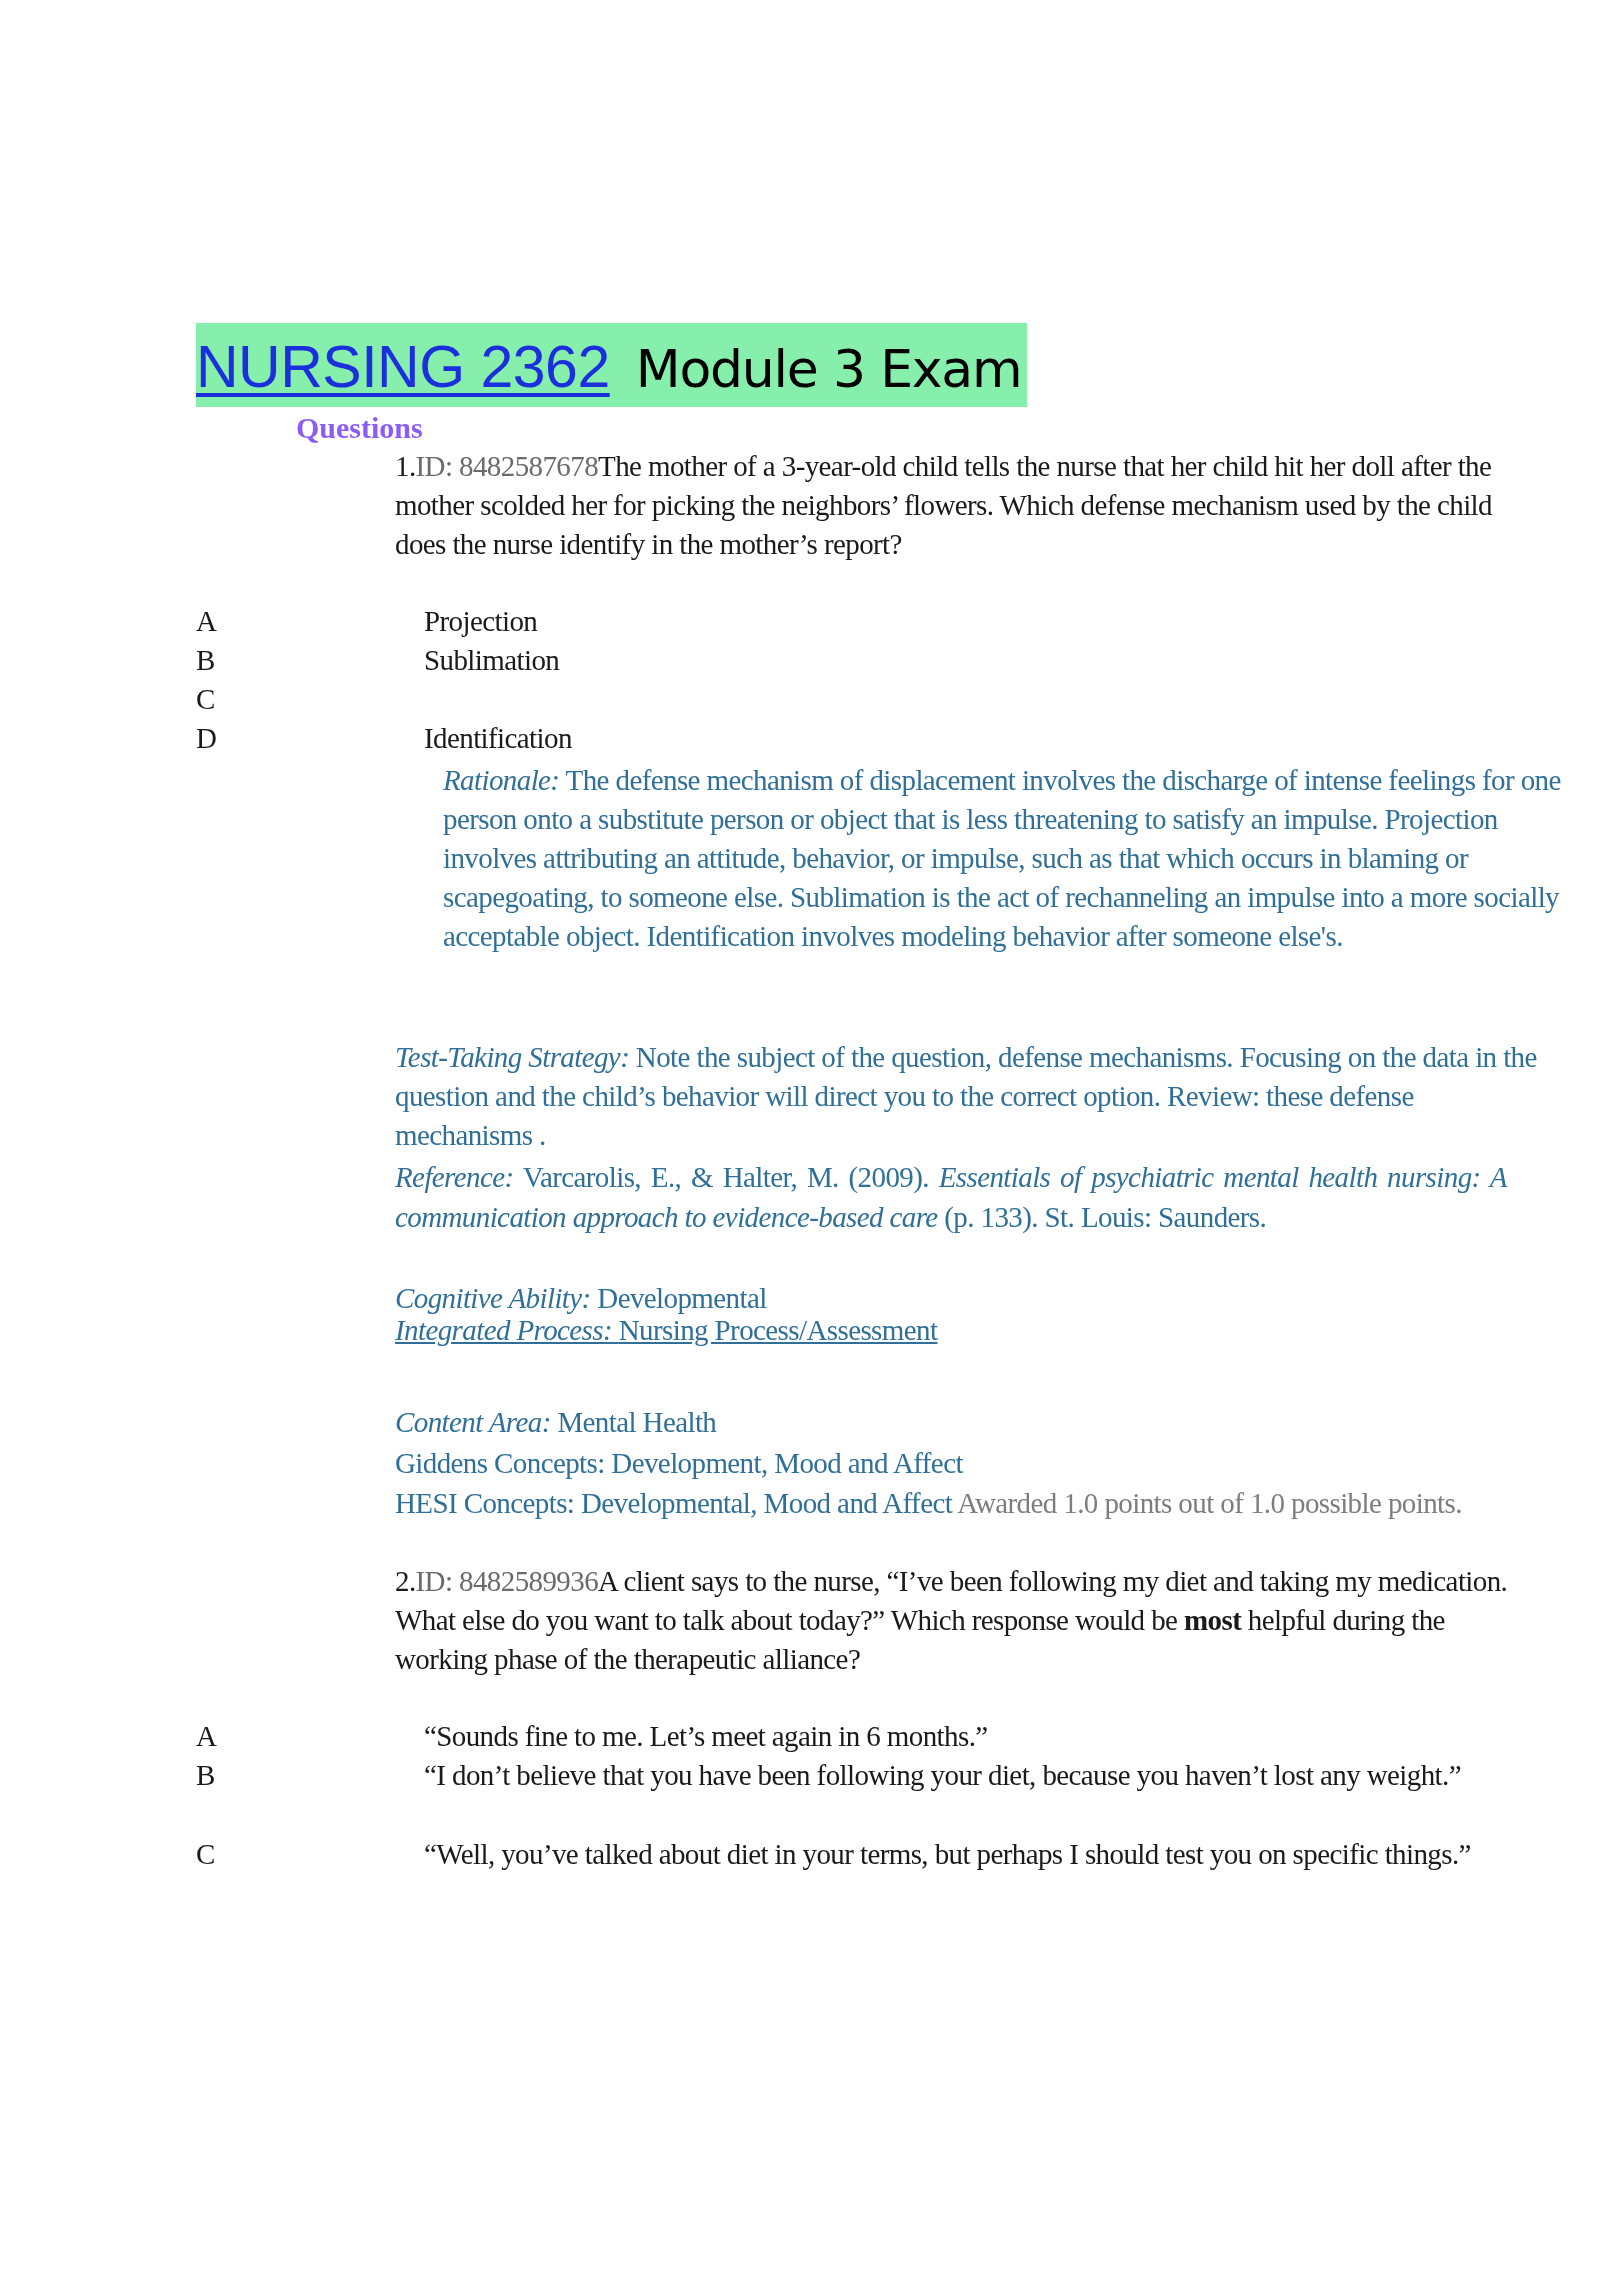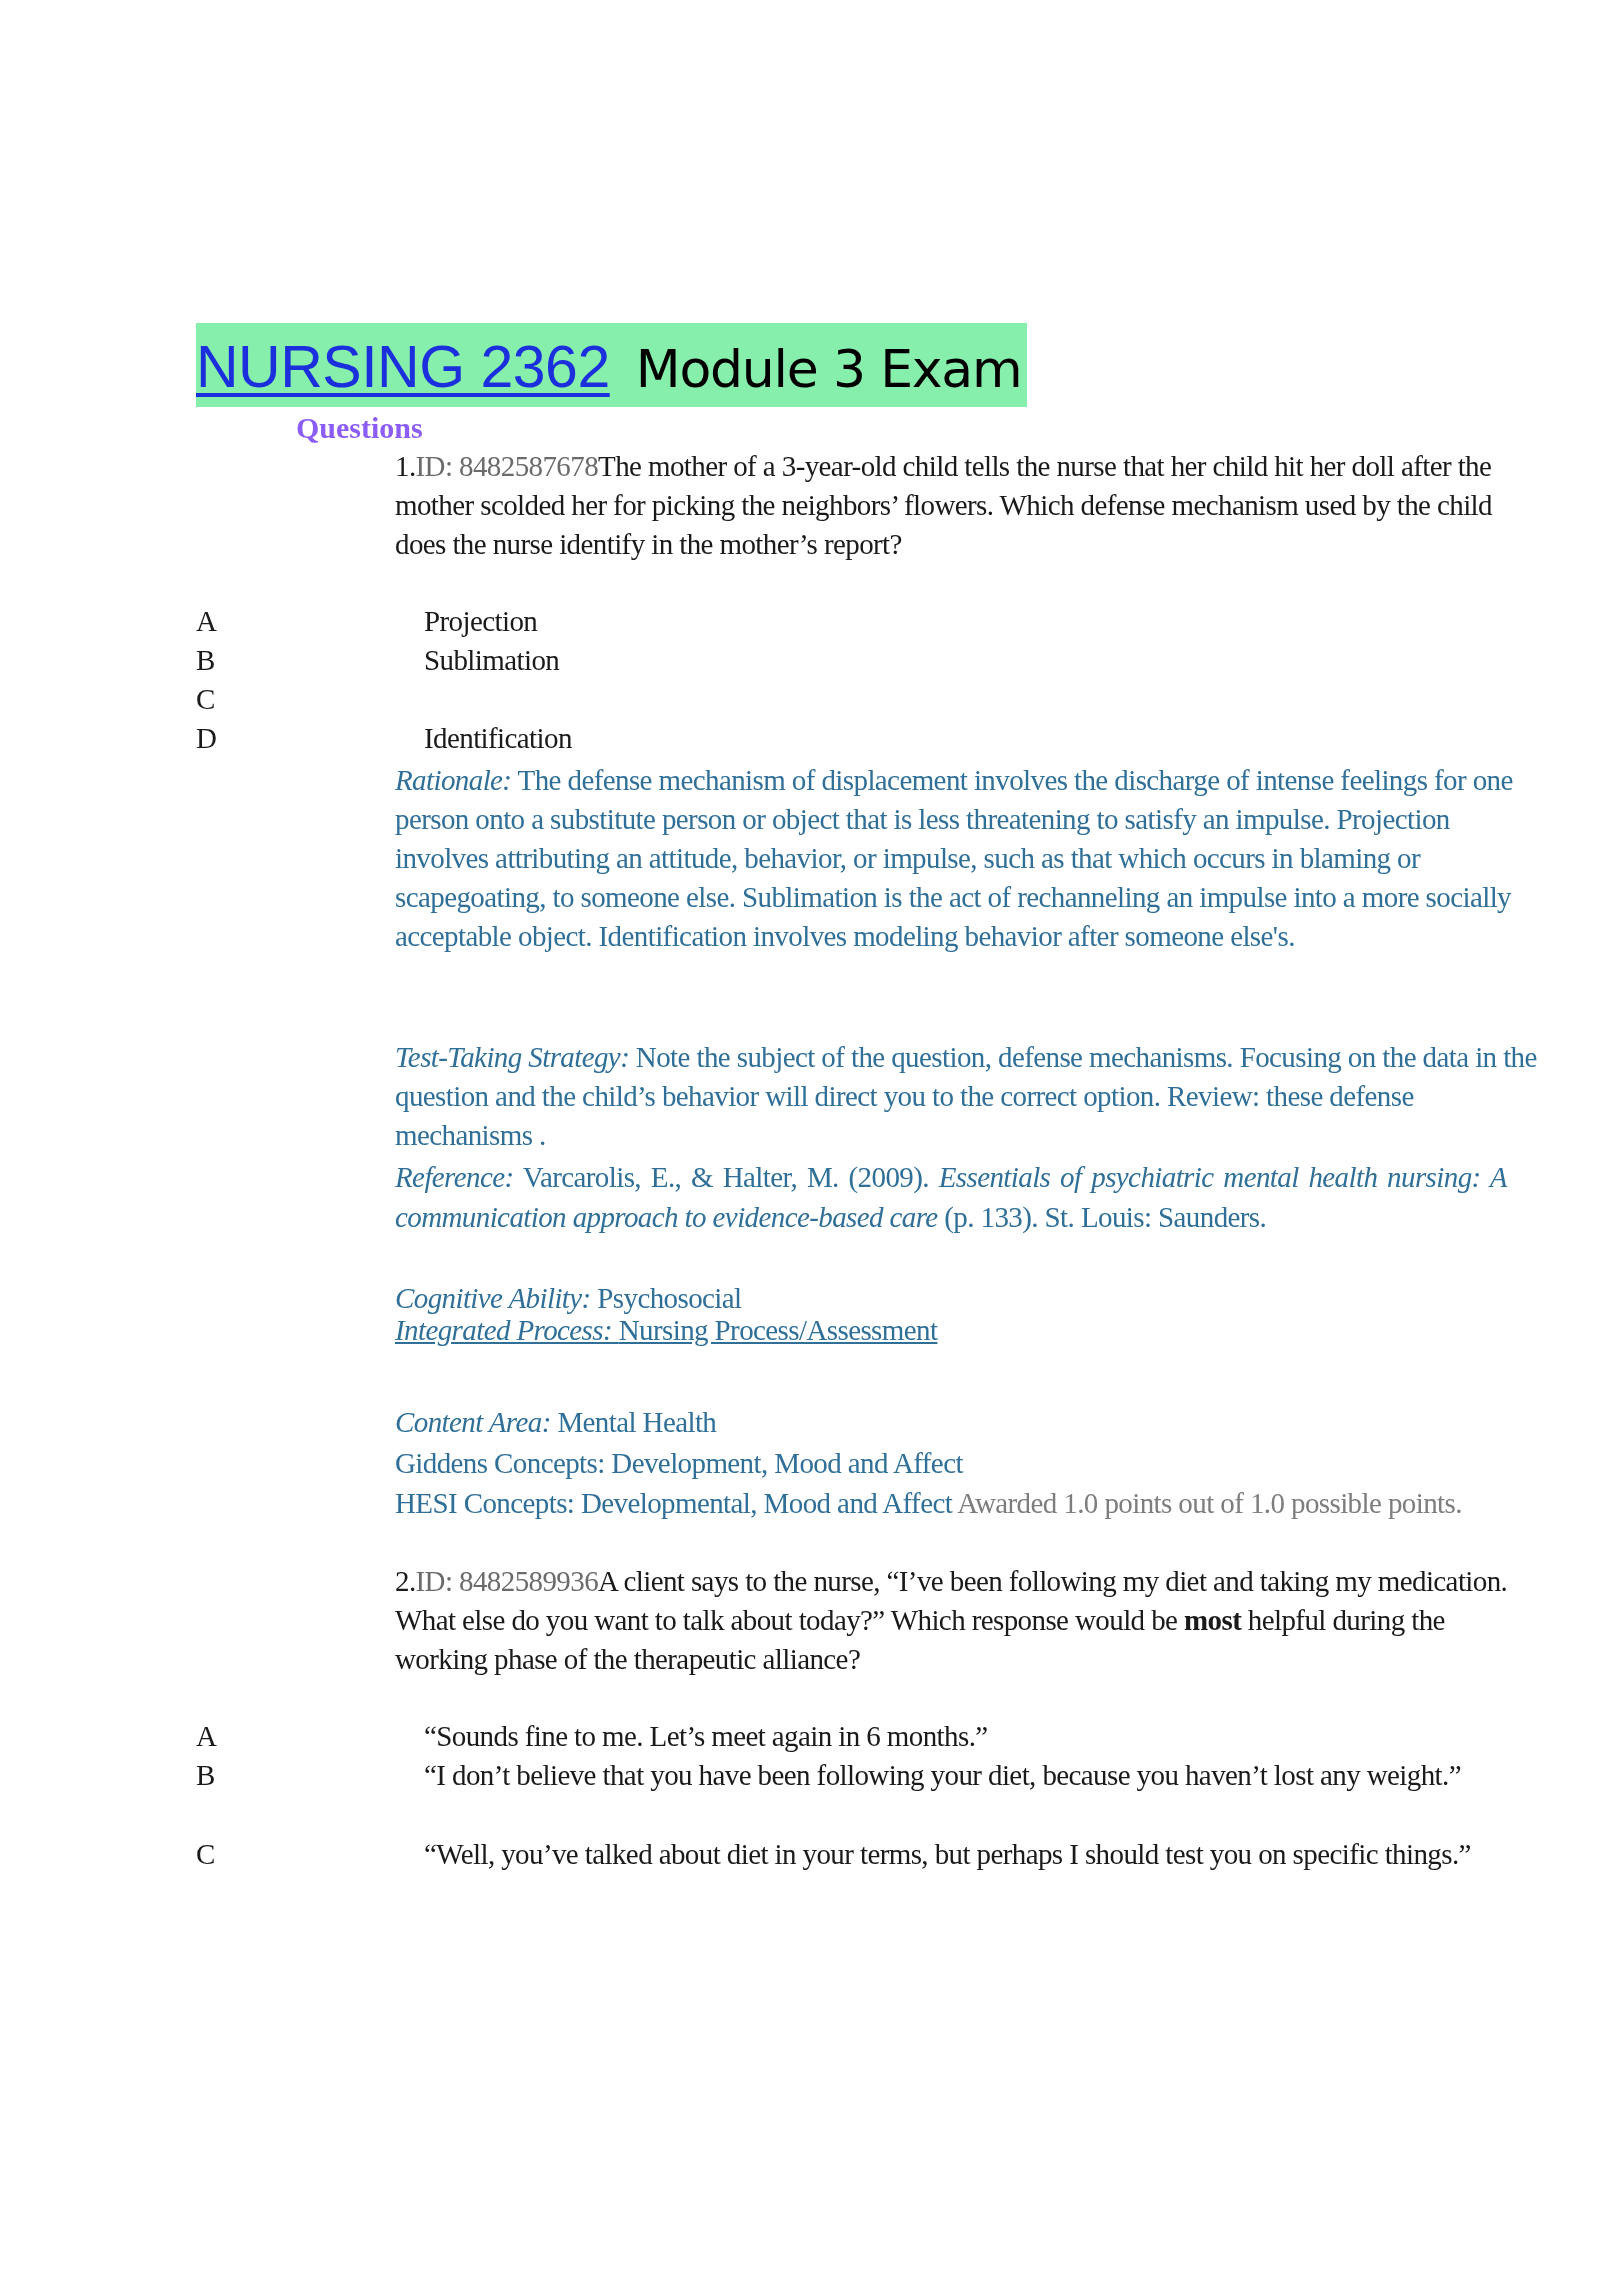--- a/index.html
+++ b/index.html
@@ -137,40 +137,40 @@
     <span class="opt-text">Sublimation</span>
   </div>
   <div class="opt-row" style="top:680px;">
     <span class="opt-letter">C</span>
   </div>
   <div class="opt-row" style="top:719px;">
     <span class="opt-letter">D</span>
     <span class="opt-text">Identification</span>
   </div>
 
-  <div class="block blue" style="top:761px; width:1127px;">
+  <div class="block blue" style="top:761px; width:1127px;margin-left:48px;">
     <span class="it">Rationale:</span>
     <span>The defense mechanism of displacement involves the discharge of intense feelings for one person onto a substitute person or object that is less threatening to satisfy an impulse. Projection involves attributing an attitude, behavior, or impulse, such as that which occurs in blaming or scapegoating, to someone else. Sublimation is the act of rechanneling an impulse into a more socially acceptable object. Identification involves modeling behavior after someone else's.</span>
   </div>
 
   <div class="block blue" style="top:1038px; line-height:39px; width:1142px;">
     <span class="it">Test-Taking Strategy:</span>
     <span>Note the subject of the question, defense mechanisms. Focusing on the data in the question and the child’s behavior will direct you to the correct option. Review: these defense mechanisms .</span>
   </div>
 
   <div class="block blue just" style="top:1157px; line-height:40px; width:1112px;">
     <span class="it">Reference:</span>
     <span>Varcarolis, E., &amp; Halter, M. (2009).</span>
     <span class="it">Essentials of psychiatric mental health nursing: A communication approach to evidence-based care</span>
     <span>(p. 133). St. Louis: Saunders.</span>
   </div>
 
   <div class="meta-line" style="top:1278px;">
     <span class="it">Cognitive Ability:</span>
-    <span>Psychosocial</span>
+    <span>Developmental</span>
   </div>
   <div class="meta-line" style="top:1310px;text-decoration:underline;">
     <span class="it">Integrated Process:</span>
     <span>Nursing Process/Assessment</span>
   </div>
   <div class="meta-line" style="top:1443px;">Giddens Concepts: Development, Mood and Affect</div>
   <div class="meta-line" style="top:1402px;">
     <span class="it">Content Area:</span>
     <span>Mental Health</span>
   </div>

